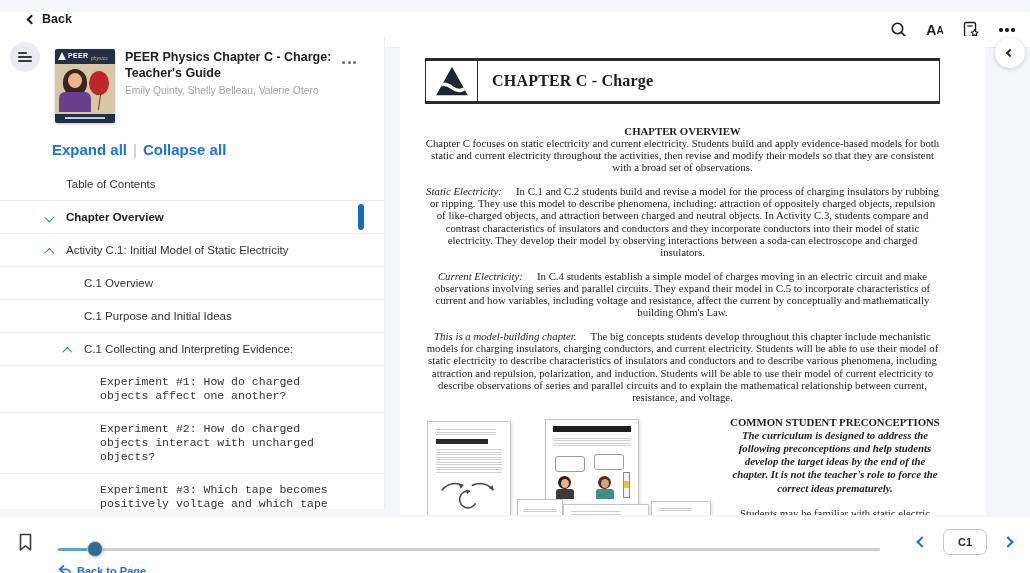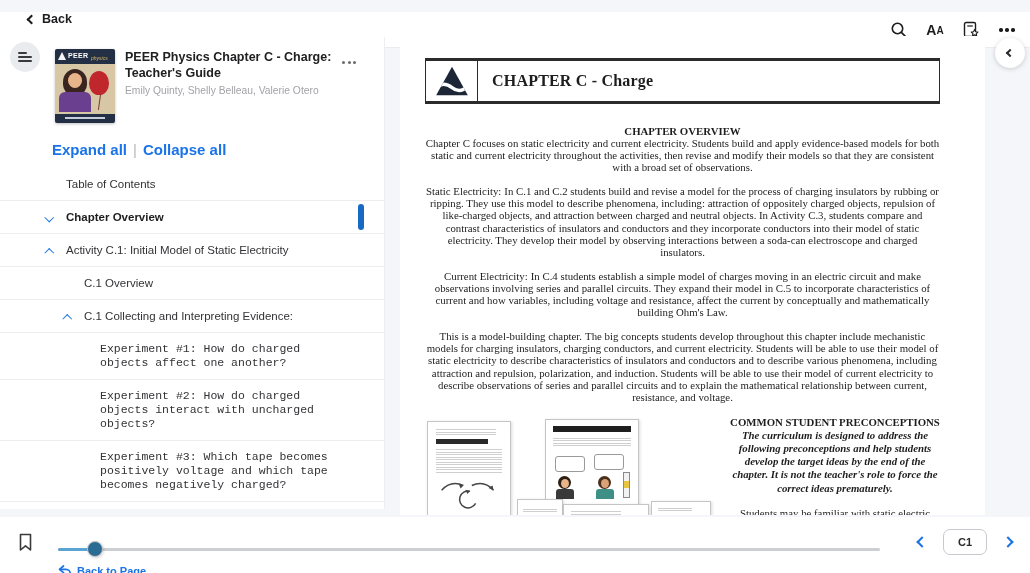--- a/index.html
+++ b/index.html
@@ -76,21 +76,21 @@
   
   .page { position:absolute; left:400px; top:36px; width:585px; height:479px; background:#fff; overflow:hidden;
           font-family:"Liberation Serif", serif; color:#1d1d1d; }
   .page-inner { padding:22px 45px 0 25px;text-align:center; }
   .chap-box { display:flex; align-items:stretch; border:1px solid #2b2b2b; border-top-width:3px; border-bottom-width:3px; height:46px; }
   .chap-logo-cell { width:52px; border-right:1px solid #2b2b2b; display:flex; align-items:center; justify-content:center; }
   .chap-title { display:flex; align-items:center; padding-left:14px; font-size:16px; font-weight:700; letter-spacing:.2px; }
   .doc-h { font-size:10.8px; font-weight:700; margin-top:21px; }
   .doc-p { font-size:10.8px; line-height:12.1px; margin-top:0; }
   .doc-p + .doc-p, .gap-p { margin-top:12px; }
-  .plead { padding-right:3px; }
+  .plead { font-style:italic; padding-right:14px; }
   
   .bottom-split { display:flex; margin-top:13px; }
   .collage { position:relative; width:288px; height:120px; flex:none; }
   .thumb { position:absolute; background:#fff; border:1px solid #c5c5c5; box-shadow:1px 1px 3px rgba(0,0,0,.15); overflow:hidden; }
   .tlines { background:repeating-linear-gradient(#fff 0px, #fff 1.5px, #cfcfcf 1.5px, #cfcfcf 2.5px); }
   .precon { flex:1; padding-left:17px; }
   .precon-h { font-size:10.8px; font-weight:700; }
   .precon-i { font-size:10.8px; line-height:13.2px; font-style:italic; font-weight:600; margin-top:1px; }
   .precon-p { font-size:10.8px; line-height:13.2px; margin-top:12px; }
 
@@ -199,20 +199,24 @@
 
       <span class="sel-bar"></span>
     </div>
     <div class="toc-row lvl1">
       <span class="rowchev up" style="transform:rotate(-135deg);top:16px"></span>
       <span class="label">Activity C.1: Initial Model of Static Electricity</span>
 
     </div>
     <div class="toc-row lvl2">
       <span class="label">C.1 Overview</span>
+
+    </div>
+    <div class="toc-row lvl2">
+      <span class="label">C.1 Purpose and Initial Ideas</span>
 
     </div>
     <div class="toc-row lvl2">
       <span class="rowchev up" style="transform:rotate(-135deg);top:16px"></span>
       <span class="label">C.1 Collecting and Interpreting Evidence:</span>
 
     </div>
     <div class="toc-row lvl3">
       <span class="label">Experiment #1: How do charged objects affect one another?</span>
 

